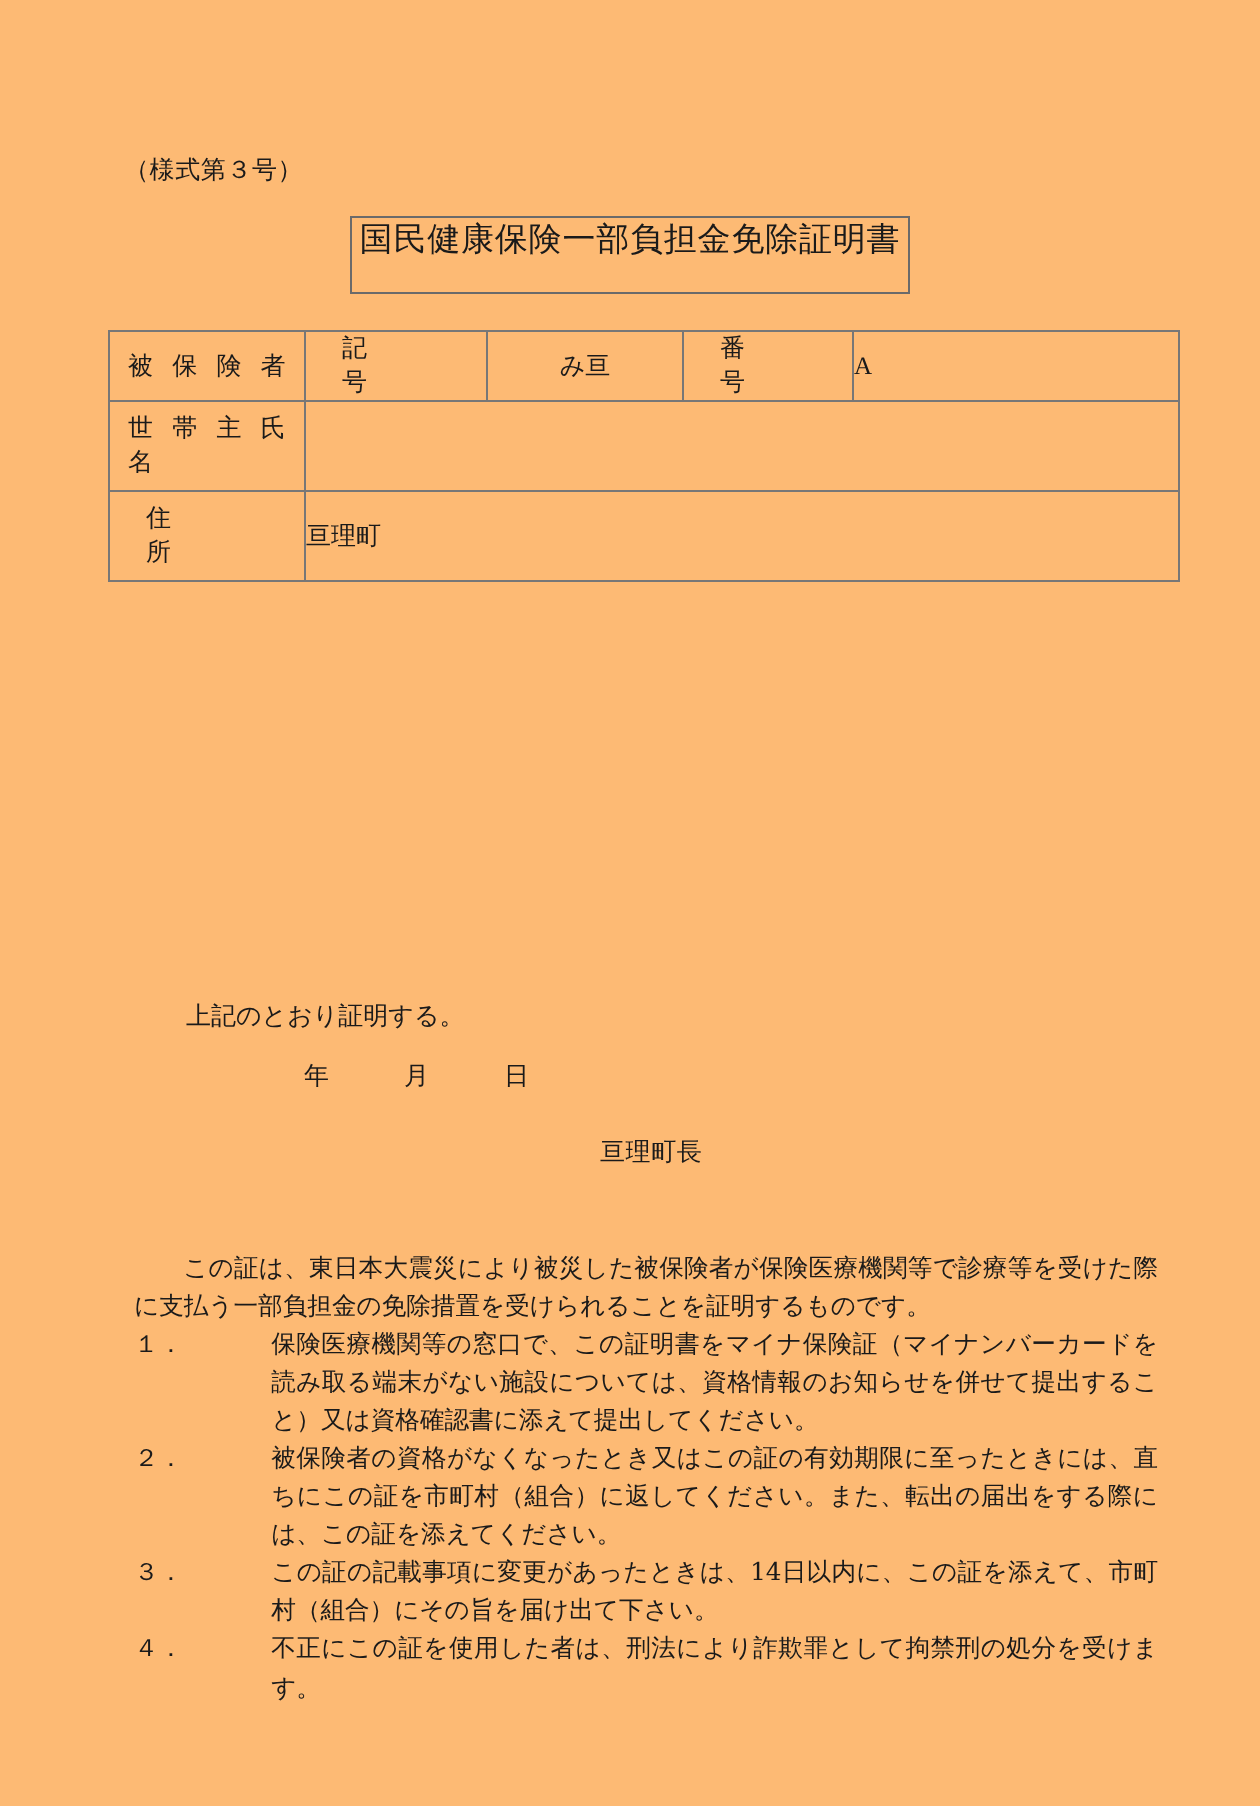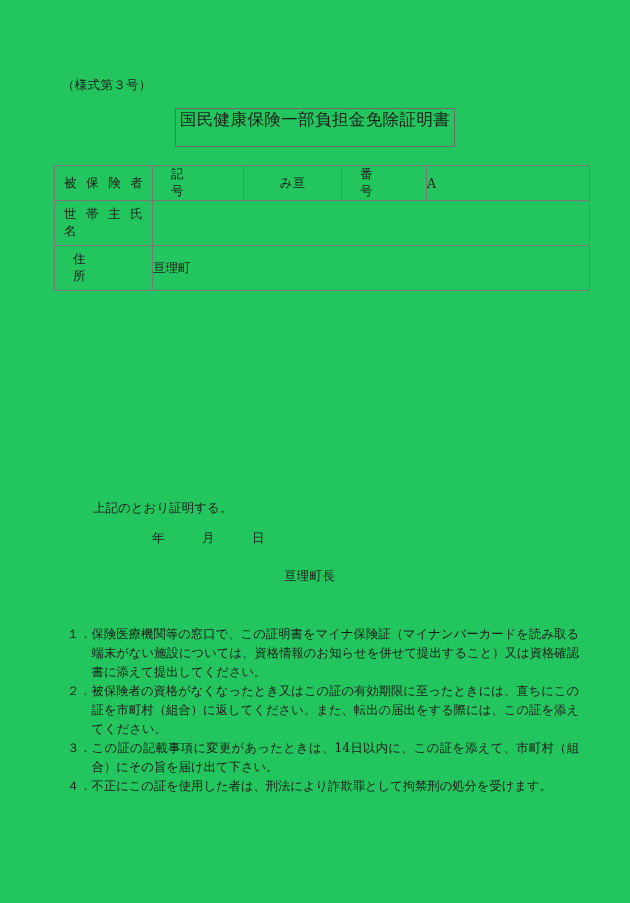--- a/index.html
+++ b/index.html
@@ -12,21 +12,21 @@
     width: 630px;
     height: 903px;
     position: relative;
     font-family: "DejaVu Serif", "Liberation Serif", serif;
     color: #1a1a1a;
     overflow: hidden;
   }
   .page {
     position: absolute;
     inset: 0;
-    background: #22c55e;
+    background: #fdba74;
   }
 
   
   .form-no {
     position: absolute;
     left: 62px;
     top: 77px;
     font-size: 12.5px;
     letter-spacing: 0.3px;
     white-space: nowrap;
@@ -85,21 +85,21 @@
   }
   .val {
     padding: 0 8px;
     font-size: 12.5px;
   }
   .val-center {
     text-align: center;
     font-size: 12.5px;
   }
 
-  .r1 { height: 30px; }
+  .r1 { height: 30px; font-family: Liberation Serif, serif; }
   .r2 { height: 100px; }
   .r3 { height: 45px; }
   .r4 { height: 45px; }
   .r5 { height: 100px; }
 
   .stack-lines {
     line-height: 2.0;
     text-align: center;
     padding: 0 10px;
   }
@@ -134,21 +134,21 @@
   }
   .date-line {
     position: absolute;
     left: 152px;
     top: 530px;
     font-size: 12.5px;
     white-space: pre;
   }
   .issuer {
     position: absolute;
-    left: 284px;
+    left: 300px;
     top: 568px;
     font-size: 12.5px;
     white-space: nowrap;
     letter-spacing: 0.3px;
     text-align: center;
   }
 
   
   .notes {
     position: absolute;
@@ -168,20 +168,21 @@
     align-items: flex-start;
     margin: 0;
   }
   .note-num {
     flex: 0 0 auto;
     white-space: pre;
   }
   .note-text {
     flex: 1 1 auto;
     text-align: justify;
+    margin-left: 44px;
   }
 </style>
 </head>
 <body>
 
 <div class="page">
 
   <div class="form-no">（様式第３号）</div>
 
   <div class="title-wrap">
@@ -227,20 +228,21 @@
       </tr>
 
     </tbody>
   </table>
 
   <div class="certify">上記のとおり証明する。</div>
   <div class="date-line">年　　　月　　　日</div>
   <div class="issuer">亘理町長</div>
 
   <div class="notes">
+    <p class="note-intro">この証は、東日本大震災により被災した被保険者が保険医療機関等で診療等を受けた際に支払う一部負担金の免除措置を受けられることを証明するものです。</p>
 
     <div class="note-item">
       <span class="note-num">１．</span>
       <span class="note-text">保険医療機関等の窓口で、この証明書をマイナ保険証（マイナンバーカードを読み取る端末がない施設については、資格情報のお知らせを併せて提出すること）又は資格確認書に添えて提出してください。</span>
     </div>
     <div class="note-item">
       <span class="note-num">２．</span>
       <span class="note-text">被保険者の資格がなくなったとき又はこの証の有効期限に至ったときには、直ちにこの証を市町村（組合）に返してください。また、転出の届出をする際には、この証を添えてください。</span>
     </div>
     <div class="note-item">

